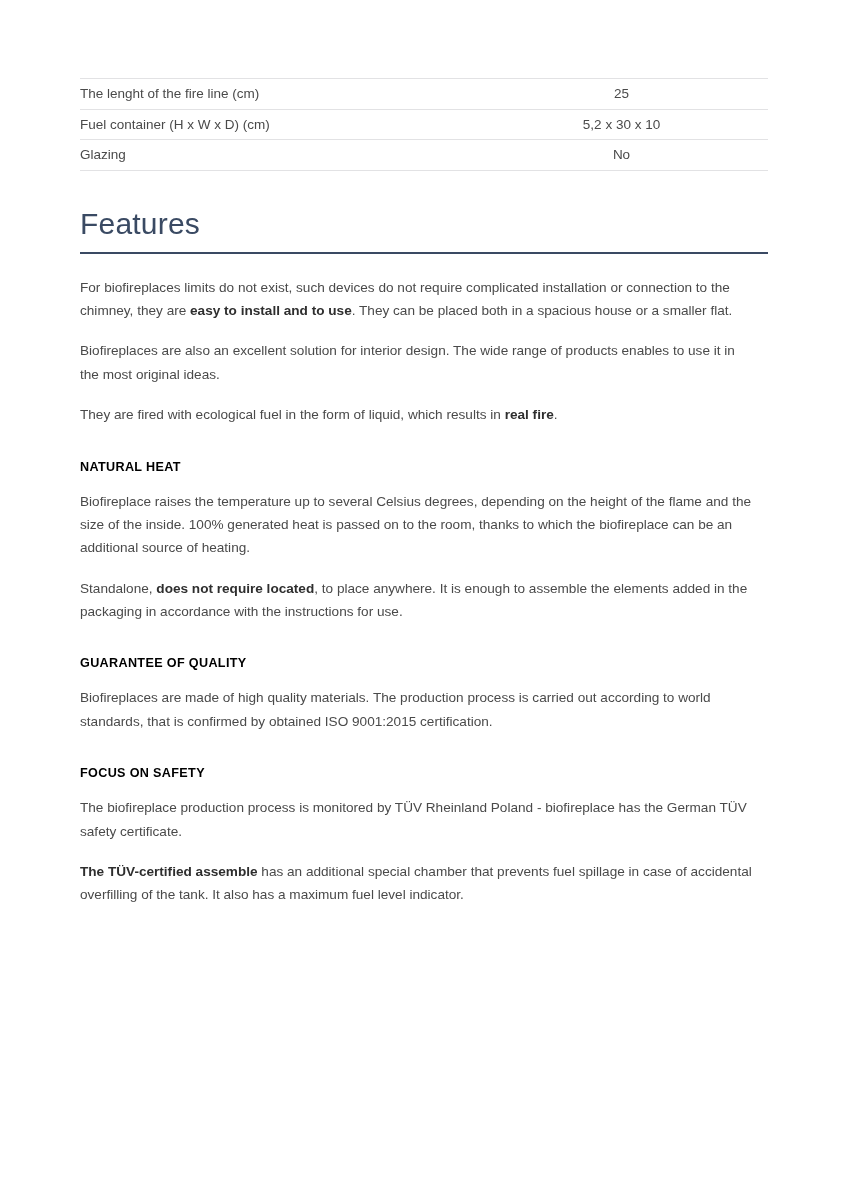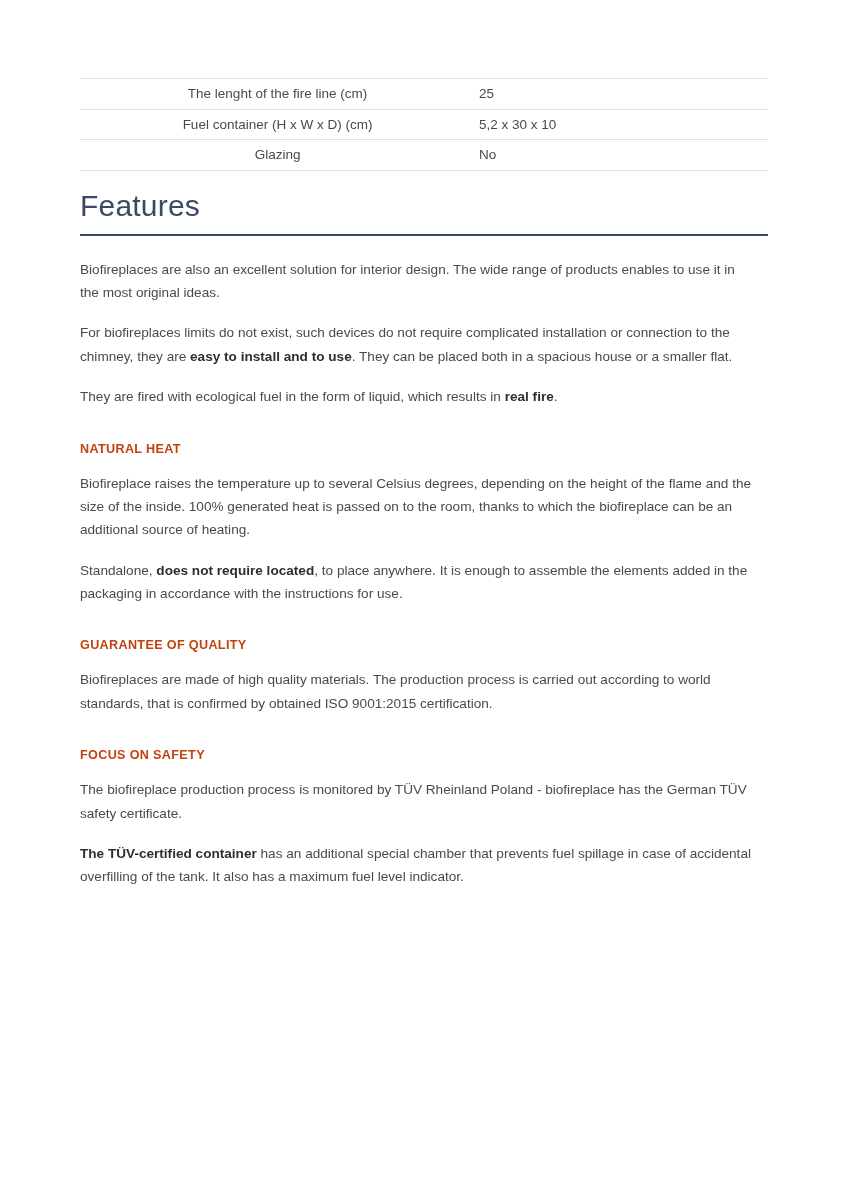--- a/index.html
+++ b/index.html
@@ -35,29 +35,30 @@
   .spec-table tr:first-child {
     border-top: 1px solid #e2e2e4;
   }
   .spec-table td {
     padding: 5px 4px 5px 0;
     line-height: 1.45;
     vertical-align: middle;
   }
   .spec-table td.spec-name {
     width: 58%;
-    text-align: center;
+    text-align: left;
   }
   .spec-table td.spec-value {
     width: 42%;
+    text-align: center;
   }
 
   
   .features-heading {
-    margin: 18px 0 0 0;
+    margin: 36px 0 0 0;
     font-size: 30px;
     font-weight: 400;
     color: #3a4a63;
     letter-spacing: 0.2px;
     line-height: 1.1;
     padding-bottom: 12px;
   }
   .heading-rule {
     width: 688px;
     height: 2px;
@@ -73,21 +74,21 @@
     margin: 0 0 17px 0;
     max-width: 676px;
   }
   p.para b {
     color: #2e2e2e;
     font-weight: 700;
   }
   h3.subhead {
     font-size: 12.6px;
     font-weight: 700;
-    color: #c2410c;
+    color: #000000;
     letter-spacing: 0.35px;
     margin: 33px 0 16px 0;
     text-transform: uppercase;
   }
   .sec-first {
     margin-top: 36px;
   }
 </style>
 </head>
 <body>
@@ -108,29 +109,29 @@
           <td class="spec-name">Glazing</td>
           <td class="spec-value">No</td>
         </tr>
       </tbody>
   </table>
 
   <h1 class="features-heading">Features</h1>
   <div class="heading-rule"></div>
 
   <div id="intro-block">
+      <p class="para"><span>For biofireplaces limits do not exist, such devices do not require complicated installation or connection to the chimney, they are </span><b>easy to install and to use</b><span>. They can be placed both in a spacious house or a smaller flat.</span></p>
       <p class="para"><span>Biofireplaces are also an excellent solution for interior design. The wide range of products enables to use it in the most original ideas.</span></p>
-      <p class="para"><span>For biofireplaces limits do not exist, such devices do not require complicated installation or connection to the chimney, they are </span><b>easy to install and to use</b><span>. They can be placed both in a spacious house or a smaller flat.</span></p>
       <p class="para"><span>They are fired with ecological fuel in the form of liquid, which results in </span><b>real fire</b><span>.</span></p>
     </div>
 
   <div id="sections-block">
       <h3 class="subhead sec-first">NATURAL HEAT</h3>
       <p class="para"><span>Biofireplace raises the temperature up to several Celsius degrees, depending on the height of the flame and the size of the inside. 100% generated heat is passed on to the room, thanks to which the biofireplace can be an additional source of heating.</span></p>
       <p class="para"><span>Standalone, </span><b>does not require located</b><span>, to place anywhere. It is enough to assemble the elements added in the packaging in accordance with the instructions for use.</span></p>
       <h3 class="subhead">GUARANTEE OF QUALITY</h3>
       <p class="para"><span>Biofireplaces are made of high quality materials. The production process is carried out according to world standards, that is confirmed by obtained ISO 9001:2015 certification.</span></p>
       <h3 class="subhead">FOCUS ON SAFETY</h3>
       <p class="para"><span>The biofireplace production process is monitored by TÜV Rheinland Poland - biofireplace has the German TÜV safety certificate.</span></p>
-      <p class="para"><b>The TÜV-certified container</b><span> has an additional special chamber that prevents fuel spillage in case of accidental overfilling of the tank. It also has a maximum fuel level indicator.</span></p>
+      <p class="para"><b>The TÜV-certified assemble</b><span> has an additional special chamber that prevents fuel spillage in case of accidental overfilling of the tank. It also has a maximum fuel level indicator.</span></p>
     </div>
 
 </div>
 
 </body></html>

